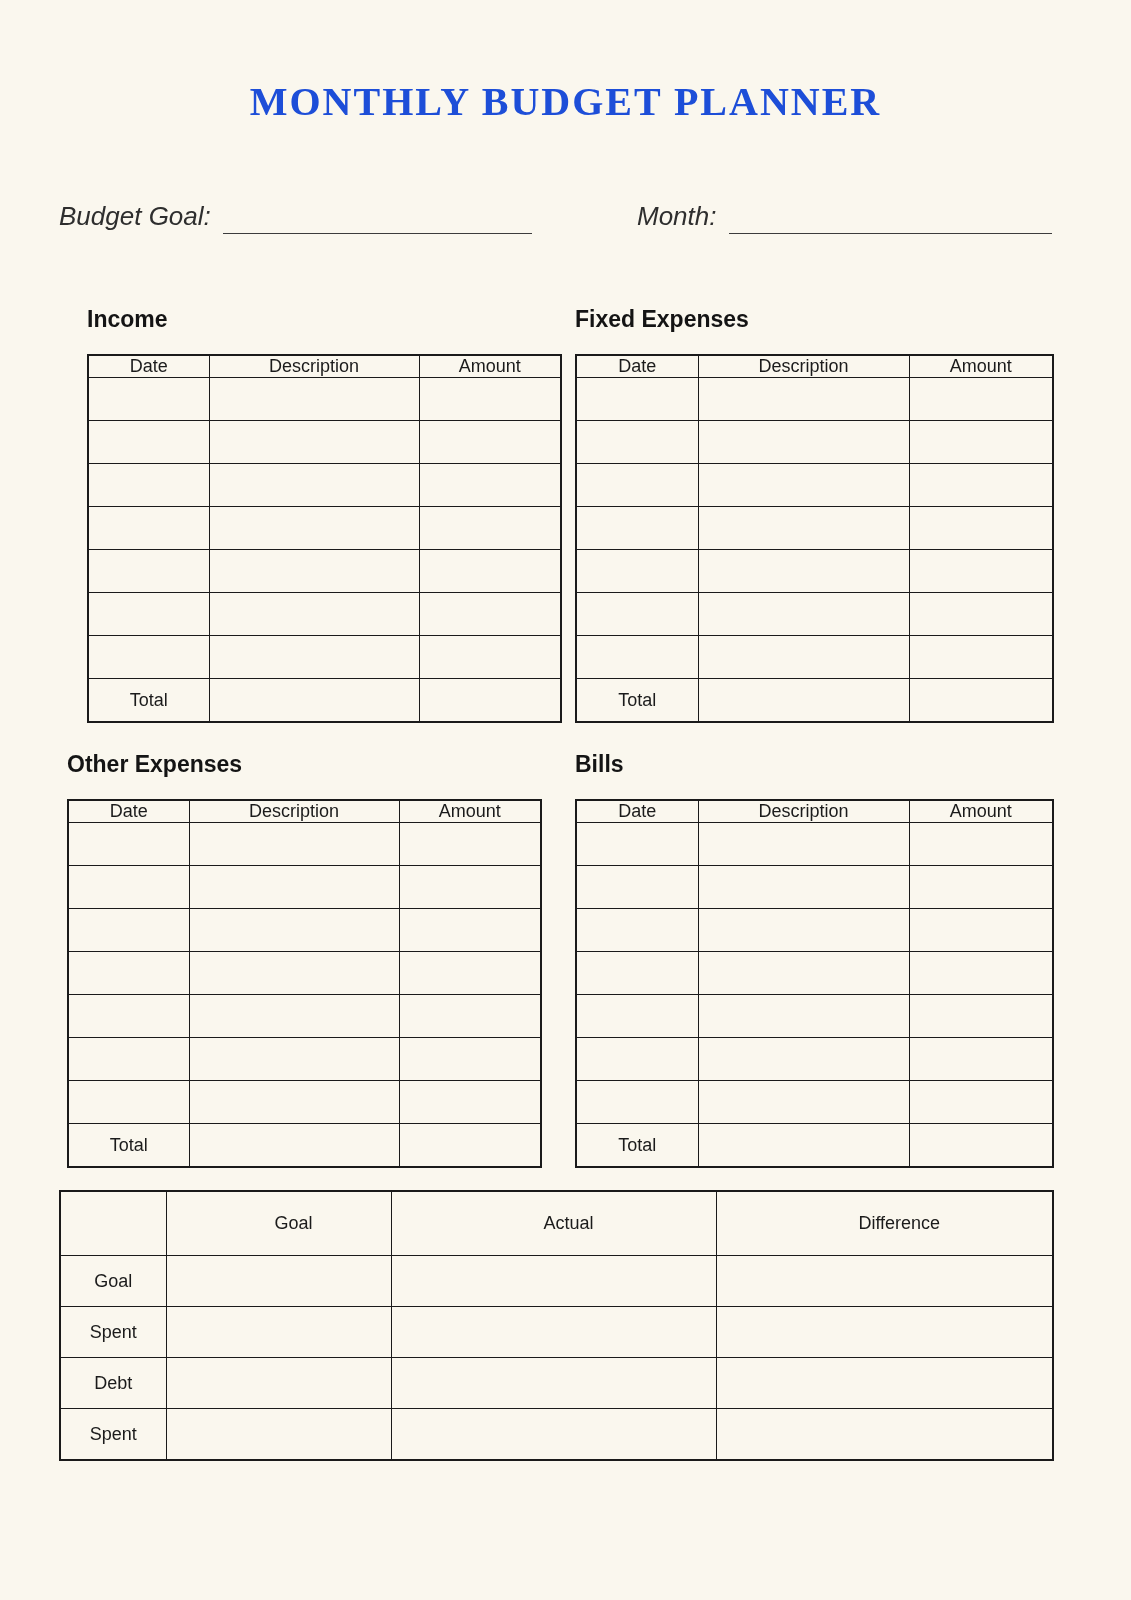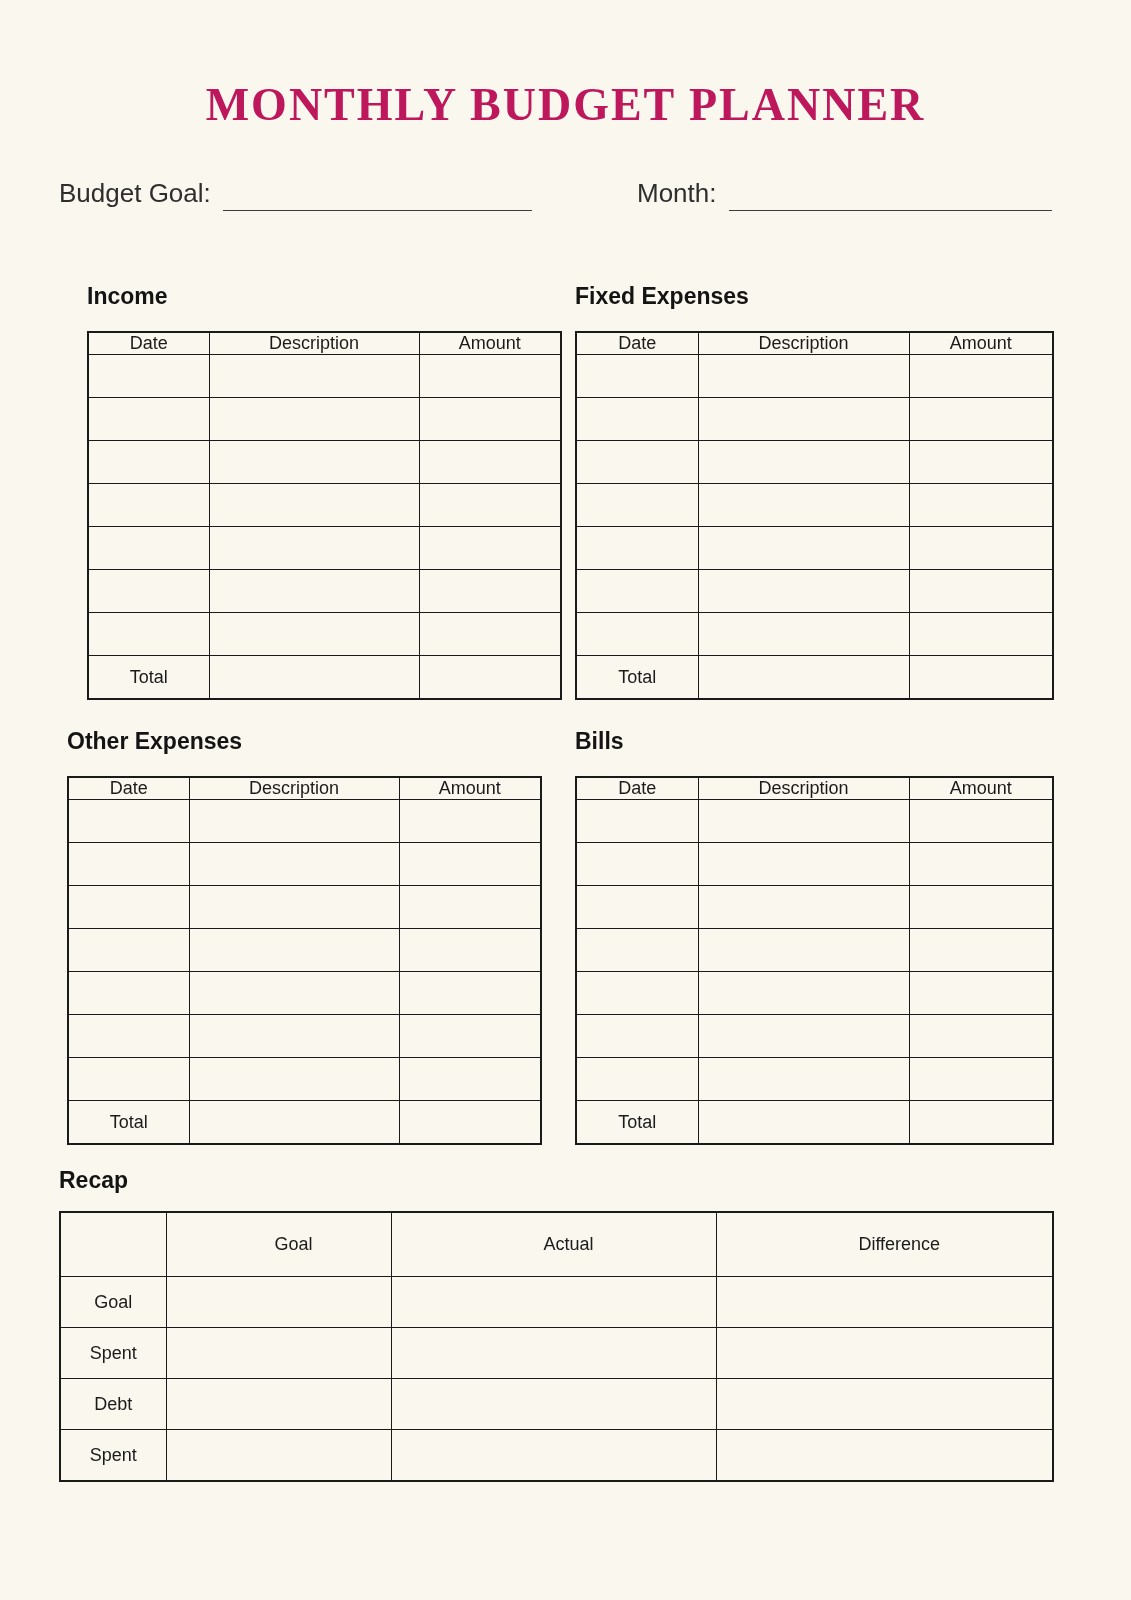--- a/index.html
+++ b/index.html
@@ -10,30 +10,30 @@
     margin:0 auto;
     font-family:"Liberation Sans", sans-serif;
     color:#1b1b1b;
     overflow:hidden;
     padding-top:82px;
   }
   .content { width:993px; margin-left:59px; }
 
   .doc-title {
     font-family:"Liberation Serif", serif;
-    font-size:46px;
+    font-size:40px;
     font-weight:700;
     letter-spacing:2px;
     text-align:center;
-    color:#be185d;
+    color:#1d4ed8;
     line-height:1;
   }
 
   
-  .fields { display:flex; margin-top:51px; }
+  .fields { display:flex; margin-top:80px;font-style:italic; }
   .field { display:flex; align-items:flex-end; }
   .field-goal { width:473px; }
   .field-month { width:415px; margin-left:auto; }
   .field-label { font-size:26px; color:#2e2e2e; line-height:1.15; white-space:nowrap; }
   .field-line { flex:1; margin-left:12px; margin-bottom:-2px; border-bottom:1.5px solid #3c3c3c; height:30px; }
 
   
   .tables-row { display:flex; justify-content:space-between; align-items:flex-start; }
   .row-1 { margin-top:74px;margin-left:28px; }
   .row-2 { margin-top:28px;padding-left:8px; }
@@ -321,21 +321,20 @@
               <td></td>
               <td></td>
             </tr>
           </tbody>
         </table>
       </section>
 
     </div>
 
     <section class="recap-wrap">
-      <h2 class="section-title" style="margin-bottom:0;">Recap</h2>
       <table class="btable recap-table">
         <colgroup>
             <col style="width:106px">
             <col style="width:225px">
             <col style="width:325px">
             <col style="width:337px">
           </colgroup>
         <thead>
           <tr>
             <th></th>

